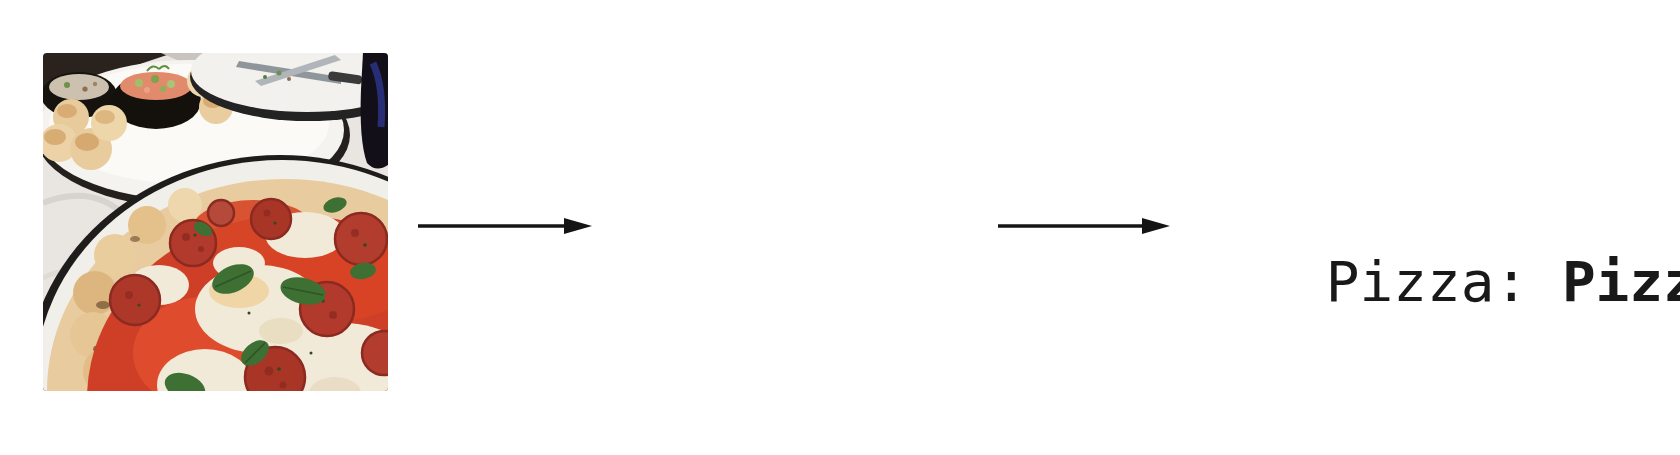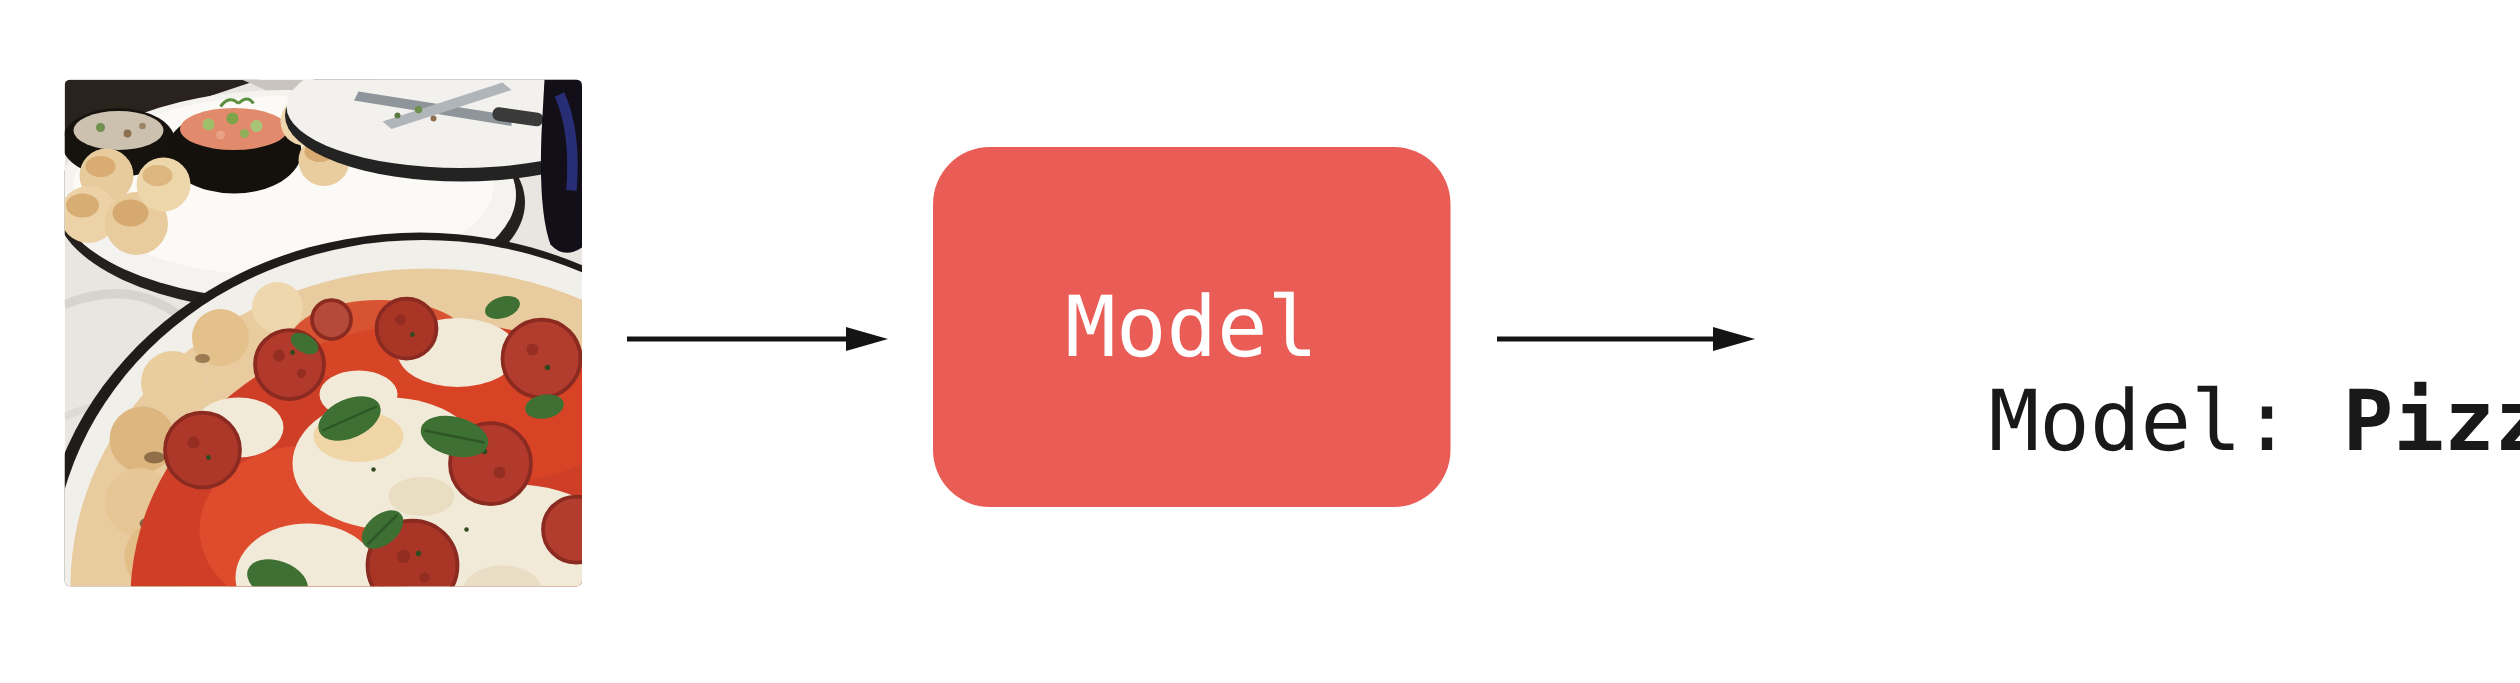--- a/index.html
+++ b/index.html
@@ -198,26 +198,23 @@
         <path d="M202,310 L222,290"></path>
       </g>
     </svg>
   </figure>
 
   <svg class="arrow arrow-1" width="178" height="34" viewBox="0 0 178 34">
     <line x1="2" y1="17" x2="150" y2="17" stroke="currentColor" stroke-width="3.4"></line>
     <polygon points="148,9 176,17 148,25" fill="currentColor"></polygon>
   </svg>
 
-  <div class="model-box" style="background: rgb(234, 92, 86);">
-    <span class="model-label" style="color: rgb(255, 255, 255);">Model</span>
-  </div>
 
   <svg class="arrow arrow-2" width="176" height="34" viewBox="0 0 176 34">
     <line x1="2" y1="17" x2="148" y2="17" stroke="currentColor" stroke-width="3.4"></line>
     <polygon points="146,9 174,17 146,25" fill="currentColor"></polygon>
   </svg>
 
   <div class="output" style="color: rgb(25, 25, 25);">
-    <span class="prefix">Model: </span><span class="value">Pizza</span>
+    <span class="prefix">Pizza: </span><span class="value">Pizza</span>
   </div>
 
 </div>
 
 </body></html>

